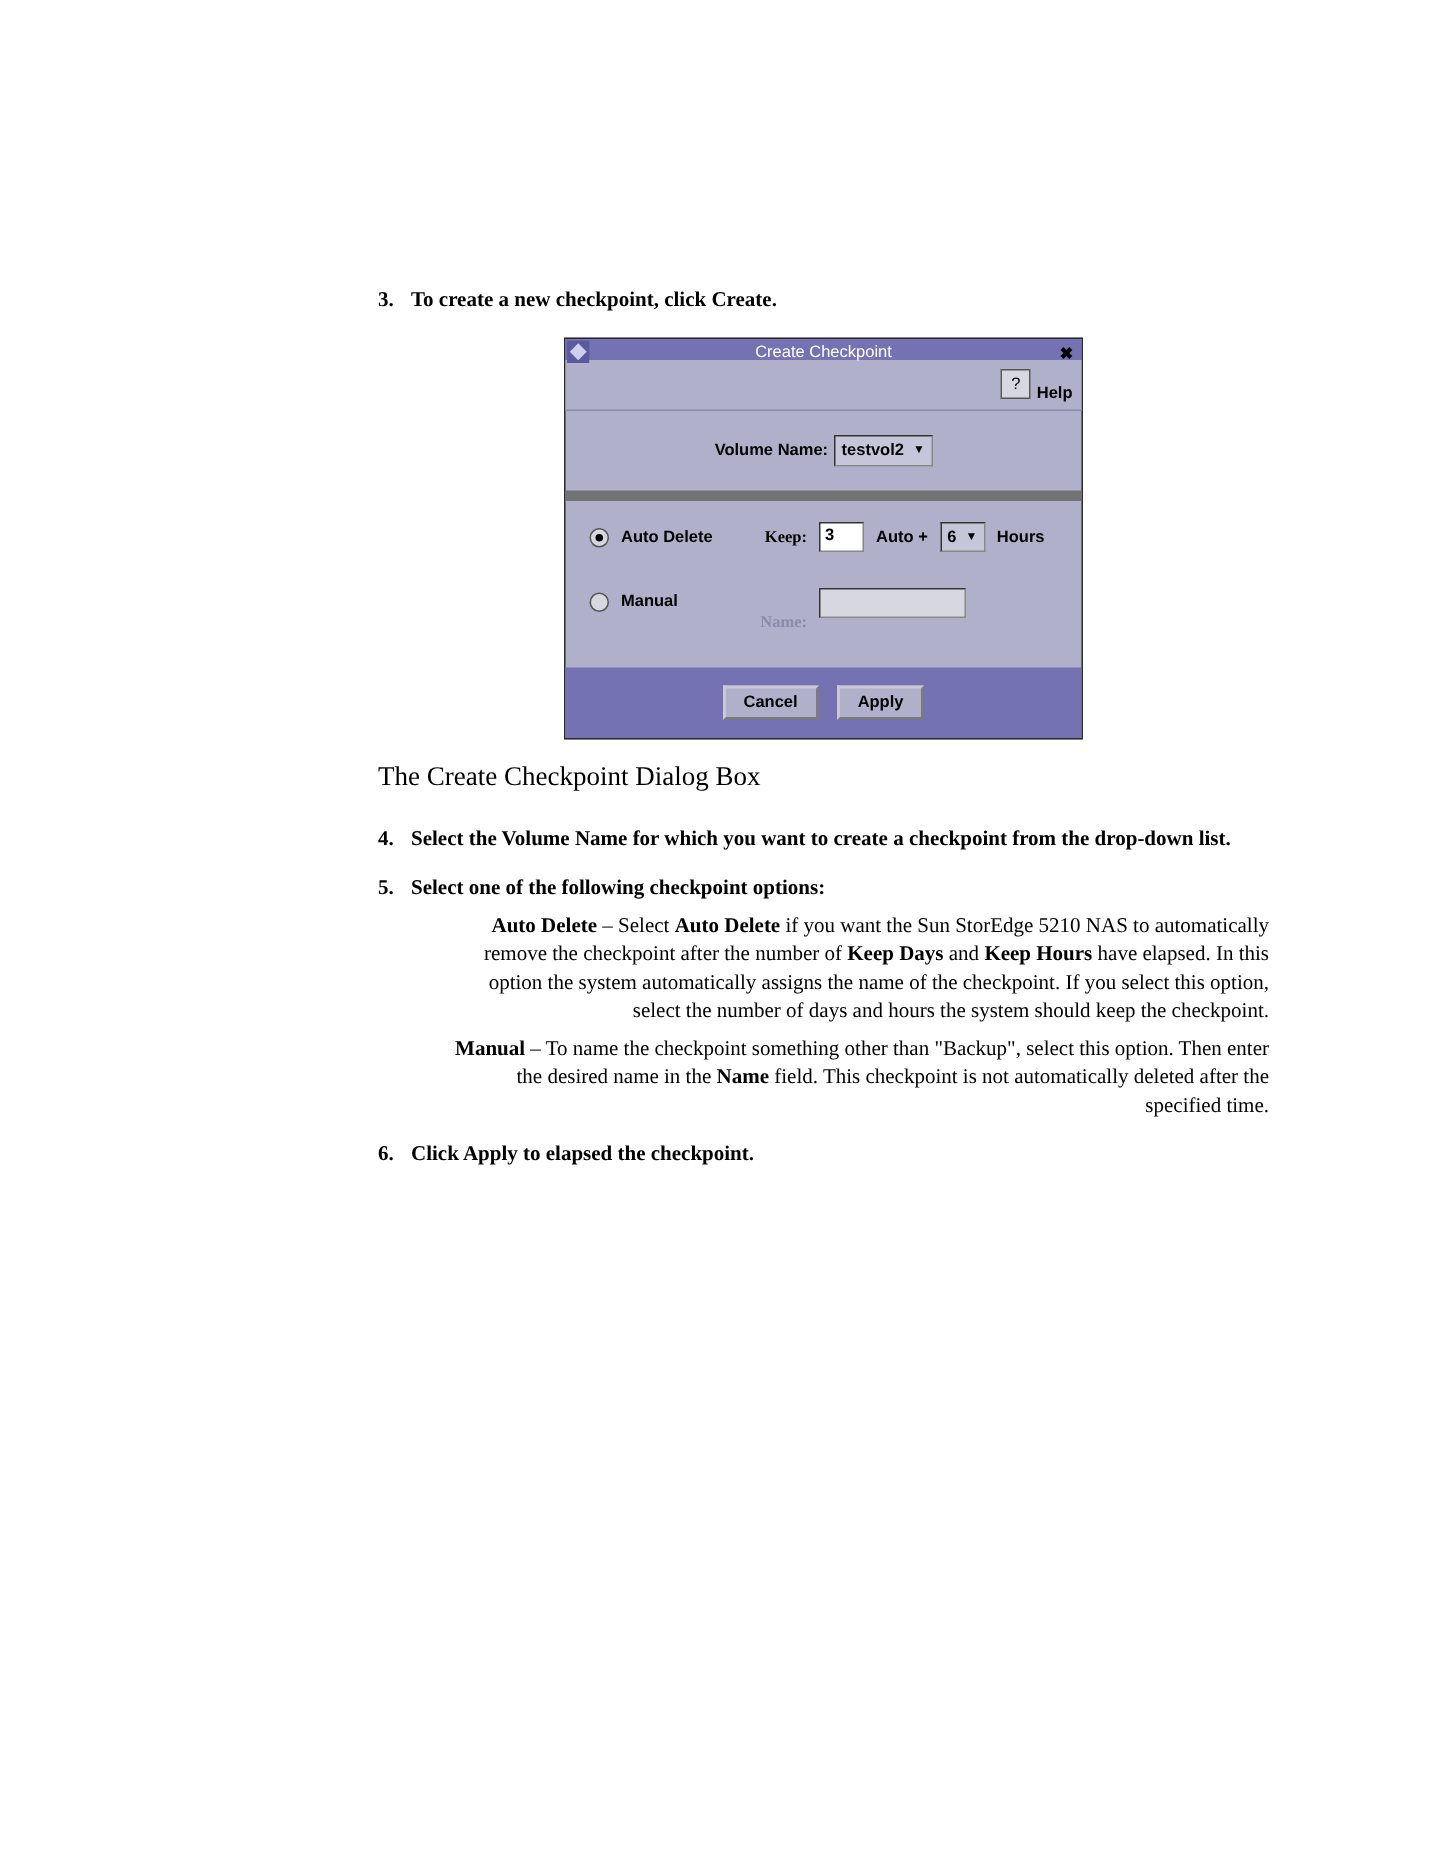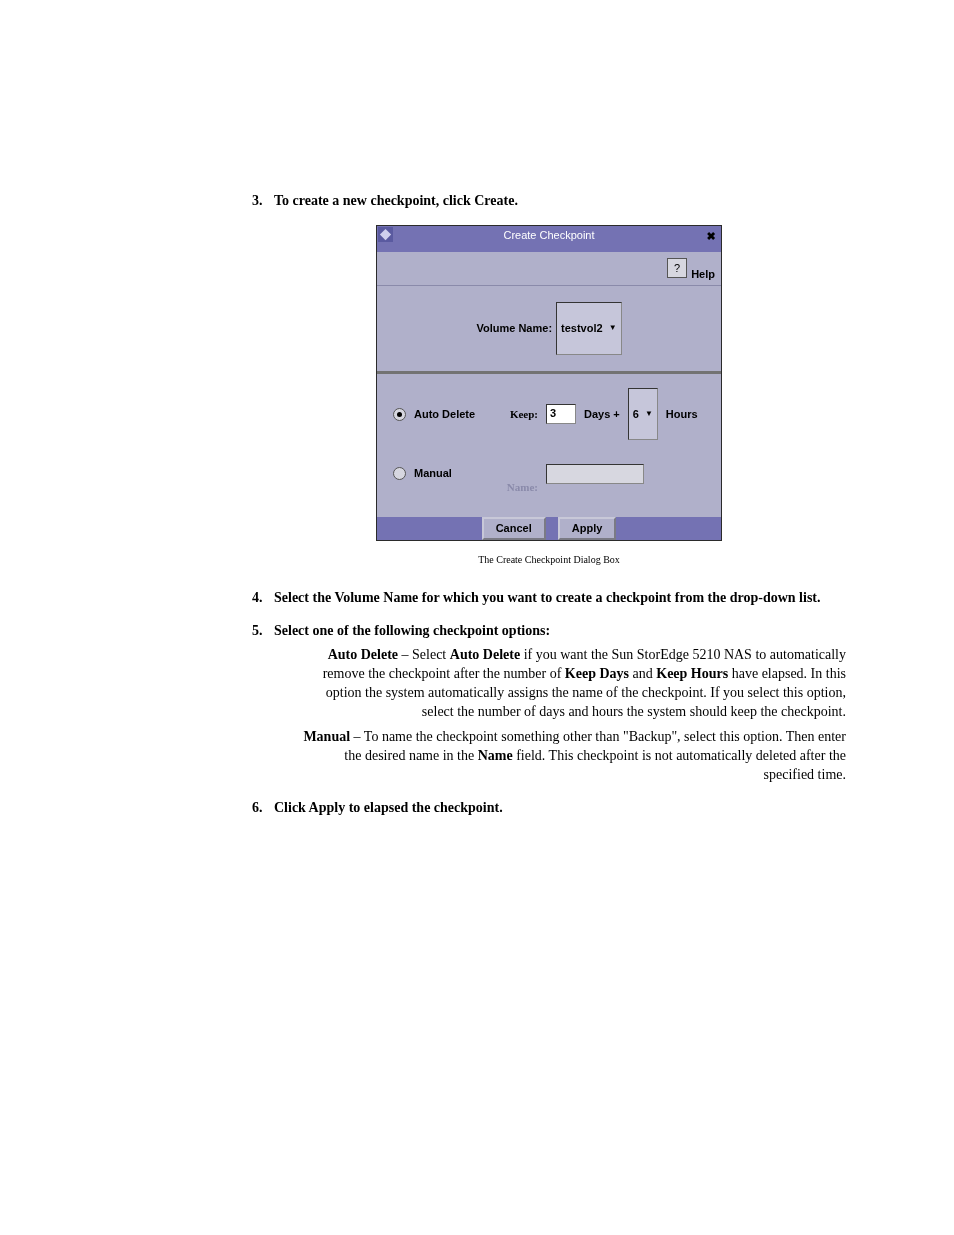--- a/index.html
+++ b/index.html
@@ -17,41 +17,40 @@
   .step {
     display: flex;
     margin-bottom: 6px;
     font-weight: bold;
   }
   .step .num { width: 22px; flex: none; }
   .step .txt { flex: 1; font-family: Liberation Serif, serif; }
   .para { margin: 0 0 6px 0; text-align: right; }
   .indent { margin-left: 44px; }
   .caption {
-    text-align: center;
     margin-top: 12px;
     font-family: Georgia, serif;
-    font-size: 10px;
+    font-size: 18px;
   }
   .bold { font-weight: bold; }
 
   
   .dialog {
     width: 344px;
     margin: 14px auto 0 auto;
     border: 1px solid #2b2b2b;
     background: #b0b0ca;
     font-family: Arial, Helvetica, sans-serif;
     font-size: 11px;
     color: #000;
   }
   .dialog-title {
     background: #7472b3;
     color: #fff;
-    height: 26px;
+    height: 14px;
     position: relative;
     text-align: center;
     line-height: 18px;
     font-size: 11px;
   }
   .dialog-title .app-icon {
     position: absolute;
     left: 1px; top: 1px;
     width: 15px; height: 15px;
   }
@@ -78,30 +77,30 @@
     display: flex;
     align-items: center; justify-content: center;
     background: #d7d7e0;
   }
   .help-row .help-text { font-weight: bold; margin-top: 12px; }
   .vol-row {
     display: flex;
     justify-content: center;
     align-items: center;
     padding: 16px 8px;
-    border-bottom: 3px solid #737373;
+    border-bottom: 7px solid #737373;
     gap: 4px;
     font-weight: bold;
   }
   .combo {
     display: inline-flex;
     align-items: center;
     border: 1px inset #888;
     background: #c6c6da;
-    padding: 18px 4px;
+    padding: 2px 4px;
     gap: 6px;
     text-align: right;
   }
   .combo .arrow { font-size: 8px; }
   .options {
     padding: 14px 16px 10px 16px;
   }
   .opt-row {
     display: flex;
     align-items: center;
@@ -132,21 +131,21 @@
     background: #fff;
     height: 16px;
     padding: 1px 3px;
     font-family: Arial, sans-serif;
     font-size: 11px;
   }
   .text-input.small { width: 22px; }
   .text-input.med { width: 90px; background: #d7d7e0; }
   .button-bar {
     background: #7472b3;
-    padding: 0;
+    padding: 12px;
     display: flex;
     justify-content: center;
     gap: 12px;
   }
   .btn {
     border: 2px outset #c8c8d8;
     background: #b0b0ca;
     font-weight: bold;
     font-size: 11px;
     padding: 2px 12px;
@@ -184,21 +183,21 @@
         <span>testvol2</span>
         <span class="arrow">▼</span>
       </span>
     </div>
     <div class="options">
       <div class="opt-row">
         <span class="radio selected"></span>
         <span class="main-label">Auto Delete</span>
         <span class="sub-label">Keep:</span>
         <span class="text-input small">3</span>
-        <span>Days +</span>
+        <span>Auto +</span>
         <span class="combo">
           <span>6</span>
           <span class="arrow">▼</span>
         </span>
         <span>Hours</span>
       </div>
       <div class="opt-row">
         <span class="radio"></span>
         <span class="main-label">Manual</span>
         <span class="sub-label disabled">Name:</span>

